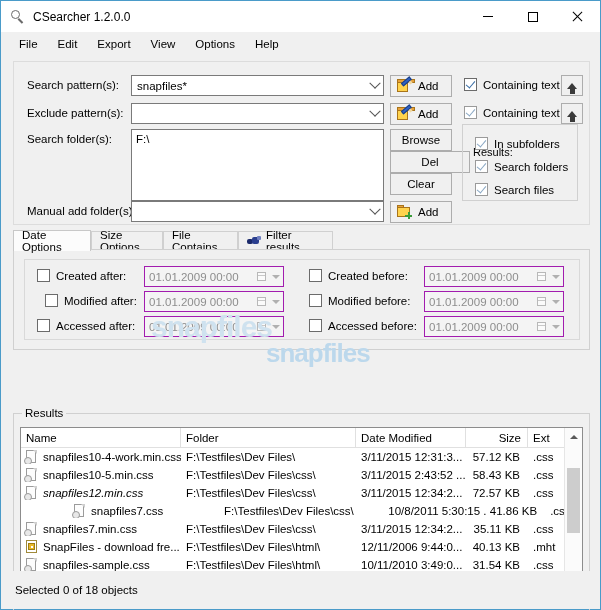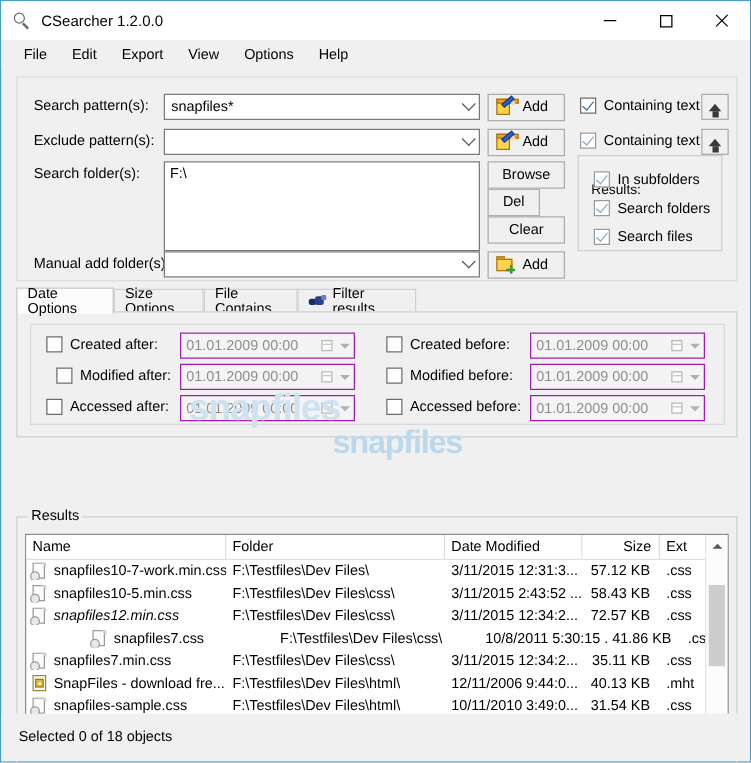--- a/index.html
+++ b/index.html
@@ -332,21 +332,21 @@
         <span class="box"></span>
         <span>Containing text</span>
       </div>
       <div class="uparrow" style="left:547px;top:41px;">
           <span class="a"></span>
         </div>
 
       <label class="fieldlabel" style="left:13px;top:71px;">Search folder(s):</label>
       <div class="memo" style="left:117px;top:67px;width:253px;height:72px;">F:\</div>
       <div class="btn" style="left:376px;top:67px;width:62px;height:22px;">Browse</div>
-      <div class="btn" style="left:376px;top:89px;width:42px;height:22px;">Del</div>
+      <div class="btn" style="left:376px;top:89px;width:80px;height:22px;">Del</div>
       <div class="btn" style="left:376px;top:111px;width:62px;height:22px;">Clear</div>
 
       <div class="group" style="left:448px;top:62px;width:116px;height:77px;">
         <span class="glabel">Results:</span>
         <div class="chk checked dim" style="left:12px;top:12px;">
           <span class="box"></span>
           <span>In subfolders</span>
         </div>
         <div class="chk checked dim" style="left:12px;top:35px;">
           <span class="box"></span>
@@ -501,21 +501,21 @@
         </div>
 
         <div class="rows">
           <div class="row">
             <div class="c name" style="width:160px;">
                 <span class="ic-file">
                   <span class="pg"></span>
                   <span class="fold"></span>
                   <span class="gear"></span>
                 </span>
-                <span>snapfiles10-7-work.min.css</span>
+                <span>snapfiles10-4-work.min.css</span>
               </div>
             <div class="c pad" style="width:175px;">F:\Testfiles\Dev Files\</div>
             <div class="c pad" style="width:110px;">3/11/2015 12:31:3...</div>
             <div class="c right" style="width:62px;">57.12 KB</div>
             <div class="c pad" style="width:39px;">.css</div>
           </div>
           <div class="row">
             <div class="c name" style="width:160px;">
                 <span class="ic-file">
                   <span class="pg"></span>

